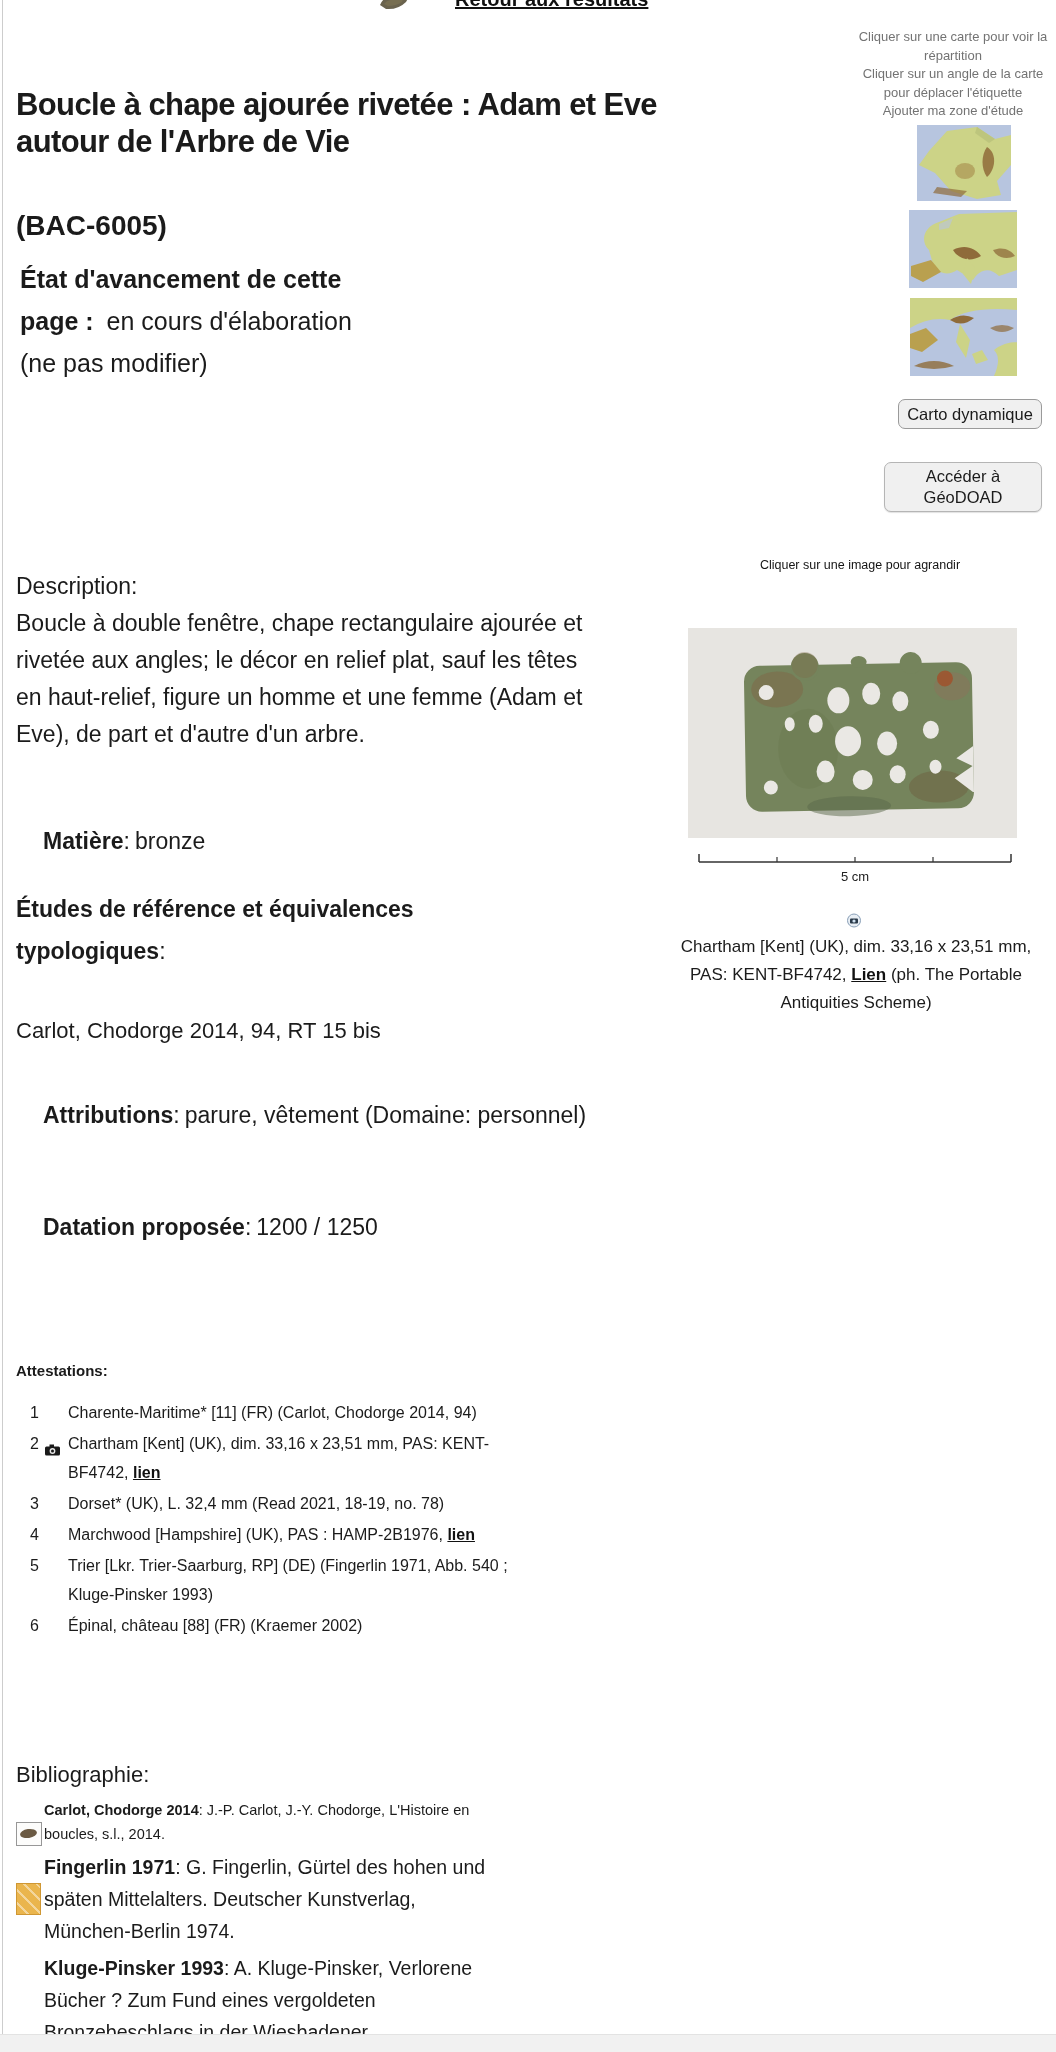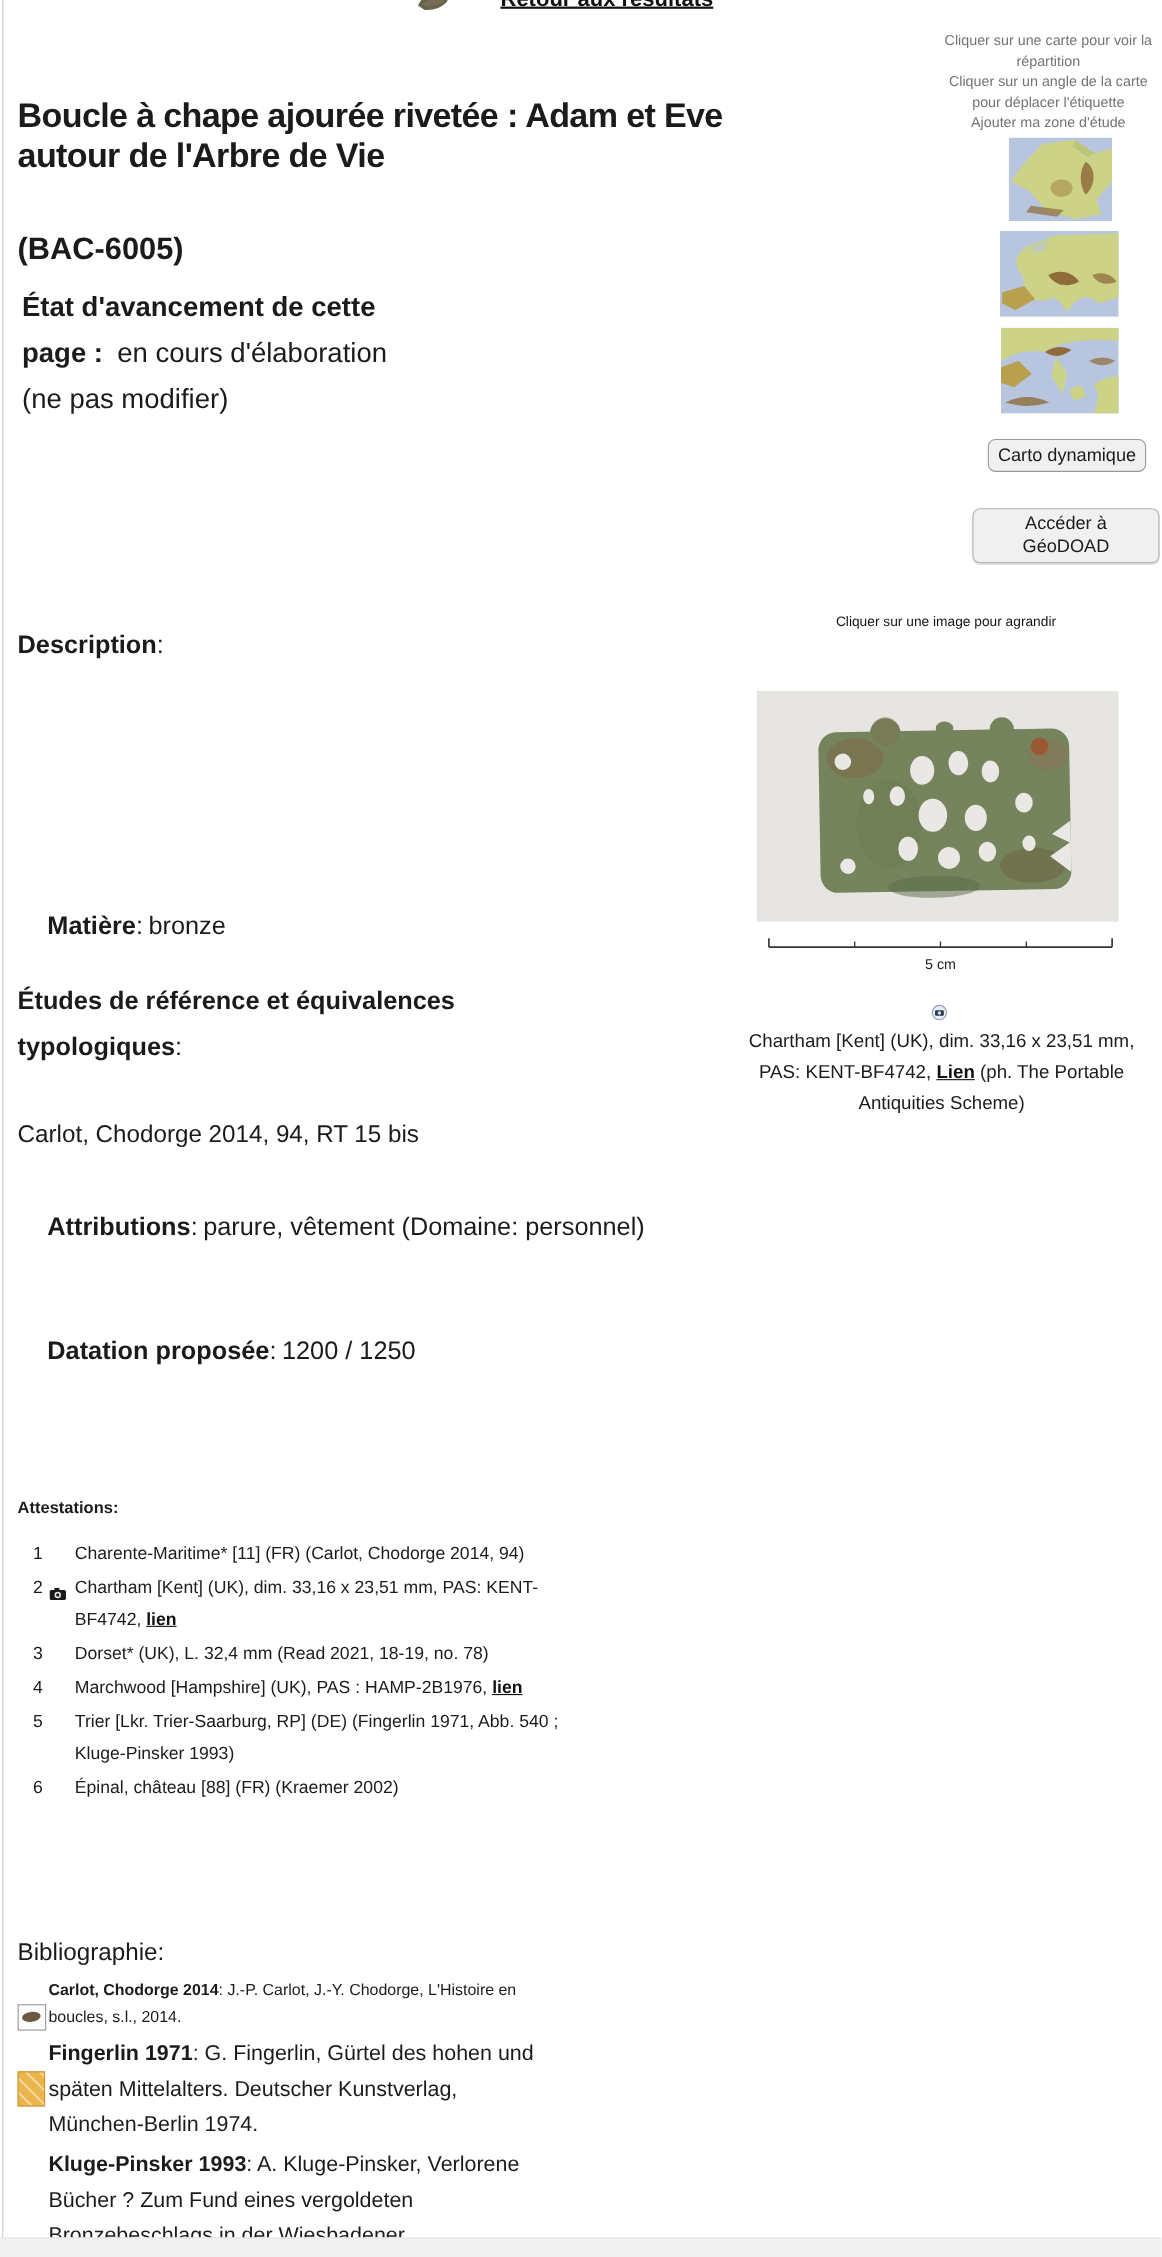--- a/index.html
+++ b/index.html
@@ -19,21 +19,21 @@
 
   
   .title{left:16px;top:86px;width:710px;font-size:31px;font-weight:bold;line-height:37px;letter-spacing:-0.6px;}
   .record-code{left:16px;top:210px;font-size:28px;font-weight:bold;}
   .status{left:20px;top:258px;width:360px;font-size:25px;line-height:42px;}
   .status b{font-weight:bold;}
   .field{font-size:23px;line-height:42px;margin-left:27px;}
   .field .lbl{font-weight:bold;}
   .field .val{margin-left:5px;}
   .descr{left:16px;top:568px;width:572px;font-size:23px;line-height:37px;}
-  .descr .lbl{font-weight:bold;}
+  .descr .lbl{font-weight:normal;}
   .matiere{left:16px;top:820px;}
   .etudes{left:16px;top:888px;width:445px;font-size:23px;font-weight:bold;line-height:42px;}
   .etudes .colon{font-weight:normal;}
   .carlot{left:16px;top:1018px;font-size:22px;}
   .attribs{left:16px;top:1094px;width:550px;}
   .datation{left:16px;top:1206px;}
 
   
   .attest{left:16px;top:1356px;width:540px;}
   .attest-label{font-size:15px;font-weight:bold;line-height:30px;}
@@ -64,21 +64,21 @@
   
   .map-hints{left:853px;top:28px;width:200px;text-align:center;font-size:13px;line-height:18.5px;color:#737373;}
   .mapbox{cursor:pointer;}
   .map1{left:917px;top:125px;}
   .map2{left:909px;top:210px;}
   .map3{left:910px;top:298px;}
   .btn{position:absolute;display:flex;align-items:center;justify-content:center;text-align:center;
        background:#f0f0f0;border:1px solid #9a9a9a;border-radius:7px;font-size:16.5px;line-height:21px;
        color:#1b1b1b;cursor:pointer;box-sizing:border-box;}
   .btn-carto{left:898px;top:399px;width:144px;height:30px;}
-  .btn-geodoad{left:884px;top:462px;width:170px;height:50px;border-color:#b5b5b5;box-shadow:0 1px 1px rgba(0,0,0,.12);}
+  .btn-geodoad{left:884px;top:462px;width:158px;height:50px;border-color:#b5b5b5;box-shadow:0 1px 1px rgba(0,0,0,.12);}
   .img-hint{left:700px;top:558px;width:320px;text-align:center;font-size:12.5px;color:#141414;}
   .photo{left:688px;top:628px;width:329px;height:210px;cursor:pointer;}
   .scalebar{left:698px;top:850px;width:314px;text-align:center;}
   .scale-label{font-size:13px;margin-top:1px;color:#222;}
   .mini-icon{left:846px;top:913px;}
   .caption{left:664px;top:933px;width:384px;text-align:center;font-size:17px;line-height:28px;}
   .caption .cap-link{font-weight:bold;text-decoration:underline;color:#111;cursor:pointer;}
 </style>
 </head>
 <body>
@@ -100,20 +100,21 @@
   <h1 class="abs title" style="margin:0;">Boucle à chape ajourée rivetée : Adam et Eve autour de l'Arbre de Vie</h1>
   <div class="abs record-code">(BAC-6005)</div>
 
   <div class="abs status">
     <b>État d'avancement de cette page :</b>
     <span style="margin-left:6px;">en cours d'élaboration (ne pas modifier)</span>
   </div>
 
   <div class="abs descr">
     <div><span class="lbl">Description</span><span>:</span></div>
+    <div>Boucle à double fenêtre, chape rectangulaire ajourée et rivetée aux angles; le décor en relief plat, sauf les têtes en haut-relief, figure un homme et une femme (Adam et Eve), de part et d'autre d'un arbre.</div>
   </div>
 
   <div class="abs field matiere">
     <span class="lbl">Matière</span><span>:</span><span class="val">bronze</span>
   </div>
 
   <div class="abs etudes">
     <span>Études de référence et équivalences typologiques</span><span class="colon">:</span>
   </div>
   <div class="abs carlot">Carlot, Chodorge 2014, 94, RT 15 bis</div>

